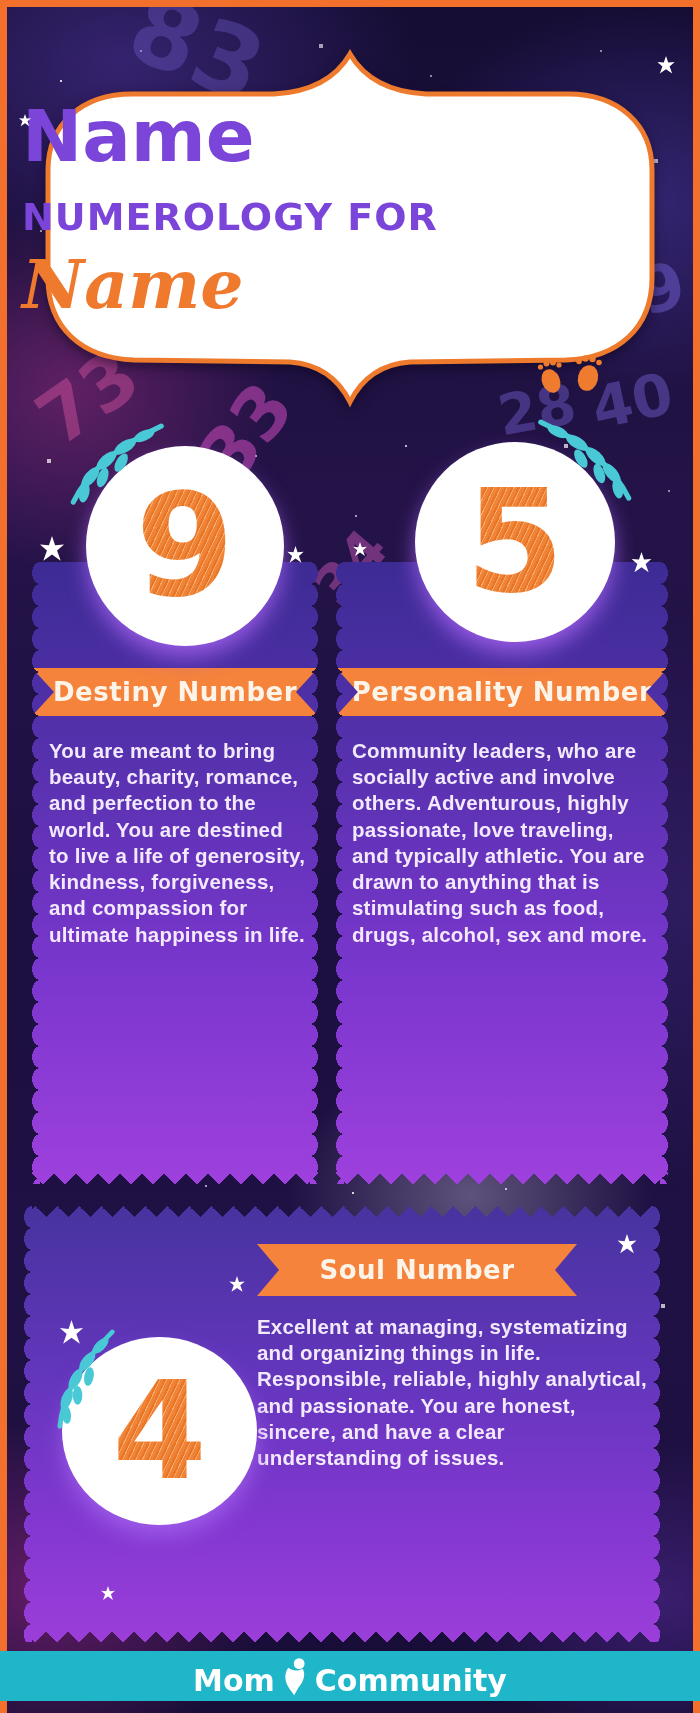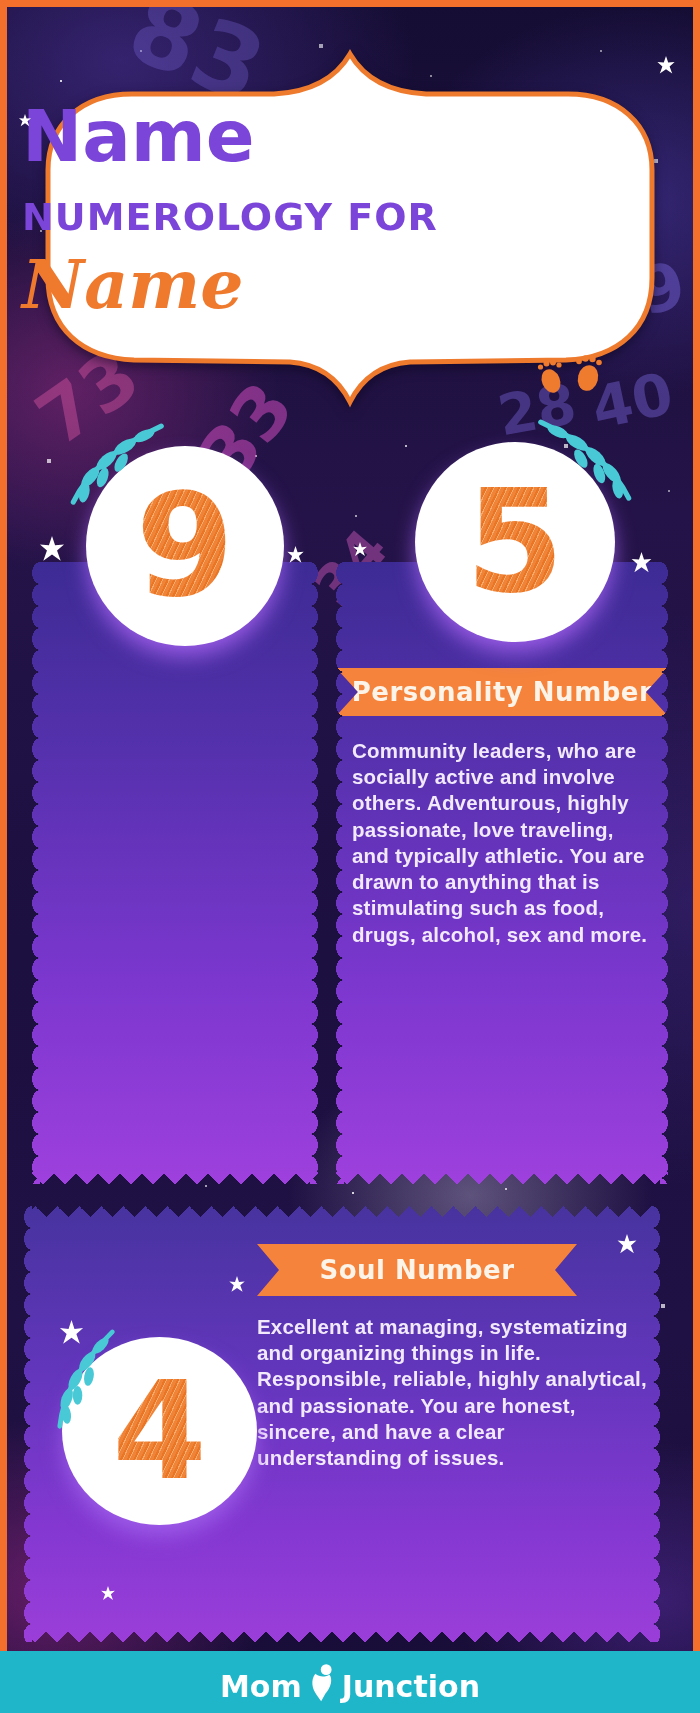--- a/index.html
+++ b/index.html
@@ -85,21 +85,21 @@
   .badge-shape{position:absolute;left:0;top:0;filter:drop-shadow(0 4px 6px rgba(10,5,30,.55));}
   .t1{position:absolute;left:0;right:0;top:52px;font-family:"DejaVu Sans",sans-serif;font-weight:bold;font-size:72px;line-height:1;color:#7c45d9;}
   .t2{position:absolute;left:0;right:0;top:150px;font-family:"DejaVu Sans",sans-serif;font-weight:bold;font-size:38px;line-height:1;color:#7c45d9;letter-spacing:1px;}
   .tname{position:absolute;left:0;right:0;top:202px;font-family:"DejaVu Serif",serif;font-style:italic;font-weight:bold;font-size:68px;line-height:1;color:#ef7a2e;}
   .footprints{position:absolute;left:511px;top:300px;}
 
   .star{position:absolute;z-index:6;background:#fff;display:block;
     clip-path:polygon(50% 0%,61% 33%,93% 30%,68% 52%,81% 88%,50% 66%,19% 88%,32% 52%,7% 30%,39% 33%);}
 
   
-  .footer{position:absolute;left:0;right:0;top:1651px;height:62px;background:#1fb6c9;z-index:11;
+  .footer{position:absolute;left:0;right:0;top:1651px;height:50px;background:#1fb6c9;z-index:11;
     display:flex;align-items:center;justify-content:center;}
   .logo{display:flex;align-items:flex-end;gap:4px;color:#fff;font-family:"DejaVu Sans",sans-serif;font-weight:bold;font-size:30px;line-height:1;}
   .logo svg{margin:0 1px -2px 1px;}
 
   .frame{position:absolute;inset:0;border:7px solid #f2702c;border-bottom:none;z-index:10;pointer-events:none;}
 </style>
 </head>
 <body>
 
 <div class="stage">
@@ -108,20 +108,24 @@
 
   <span class="bgnum" style="left:130px;top:0px;font-size:96px;color:rgba(130,110,230,.30);transform:rotate(22deg);">83</span>
   <span class="bgnum" style="left:596px;top:262px;font-size:64px;color:rgba(125,105,225,.45);transform:rotate(-14deg);">39</span>
   <span class="bgnum" style="left:498px;top:382px;font-size:56px;color:rgba(125,105,225,.40);transform:rotate(-10deg);">28</span>
   <span class="bgnum" style="left:592px;top:372px;font-size:58px;color:rgba(125,105,225,.42);transform:rotate(-12deg);">40</span>
   <span class="bgnum" style="left:36px;top:360px;font-size:74px;color:rgba(230,90,170,.40);transform:rotate(-35deg);">73</span>
   <span class="bgnum" style="left:196px;top:396px;font-size:72px;color:rgba(220,80,200,.50);transform:rotate(-52deg);">33</span>
   <span class="bgnum" style="left:312px;top:540px;font-size:56px;color:rgba(210,90,190,.45);transform:rotate(-50deg);">34</span>
 
   <section class="card" style="left:32px;top:562px;width:286px;height:622px;">
+    <div class="ribbon" style="top:106px;">
+      <span>Destiny Number</span>
+    </div>
+    <p class="cardtext" style="left:17px;right:10px;top:176px;">You are meant to bring beauty, charity, romance, and perfection to the world. You are destined to live a life of generosity, kindness, forgiveness, and compassion for ultimate happiness in life.</p>
   </section>
 
   <section class="card" style="left:336px;top:562px;width:332px;height:622px;">
     <div class="ribbon" style="top:106px;">
       <span>Personality Number</span>
     </div>
     <p class="cardtext" style="left:16px;right:12px;top:176px;">Community leaders, who are socially active and involve others. Adventurous, highly passionate, love traveling, and typically athletic. You are drawn to anything that is stimulating such as food, drugs, alcohol, sex and more.</p>
   </section>
 
   <section class="card card-bottom" style="left:24px;top:1206px;width:636px;height:436px;">
@@ -214,18 +218,18 @@
 
   <footer class="footer">
     <div class="logo">
       <span>Mom</span>
       <svg width="30" height="42" viewBox="0 0 36 46">
         <g fill="#ffffff">
           <circle cx="23" cy="7" r="6.5"></circle>
           <path d="M10 12 C 4 20 6 30 12 38 L 17 45 L 22 36 C 29 28 31 18 27 13 C 22 16 15 16 10 12 Z"></path>
         </g>
       </svg>
-      <span>Junction</span>
+      <span>Community</span>
     </div>
   </footer>
 
   <div class="frame"></div>
 </div>
 
 </body></html>

